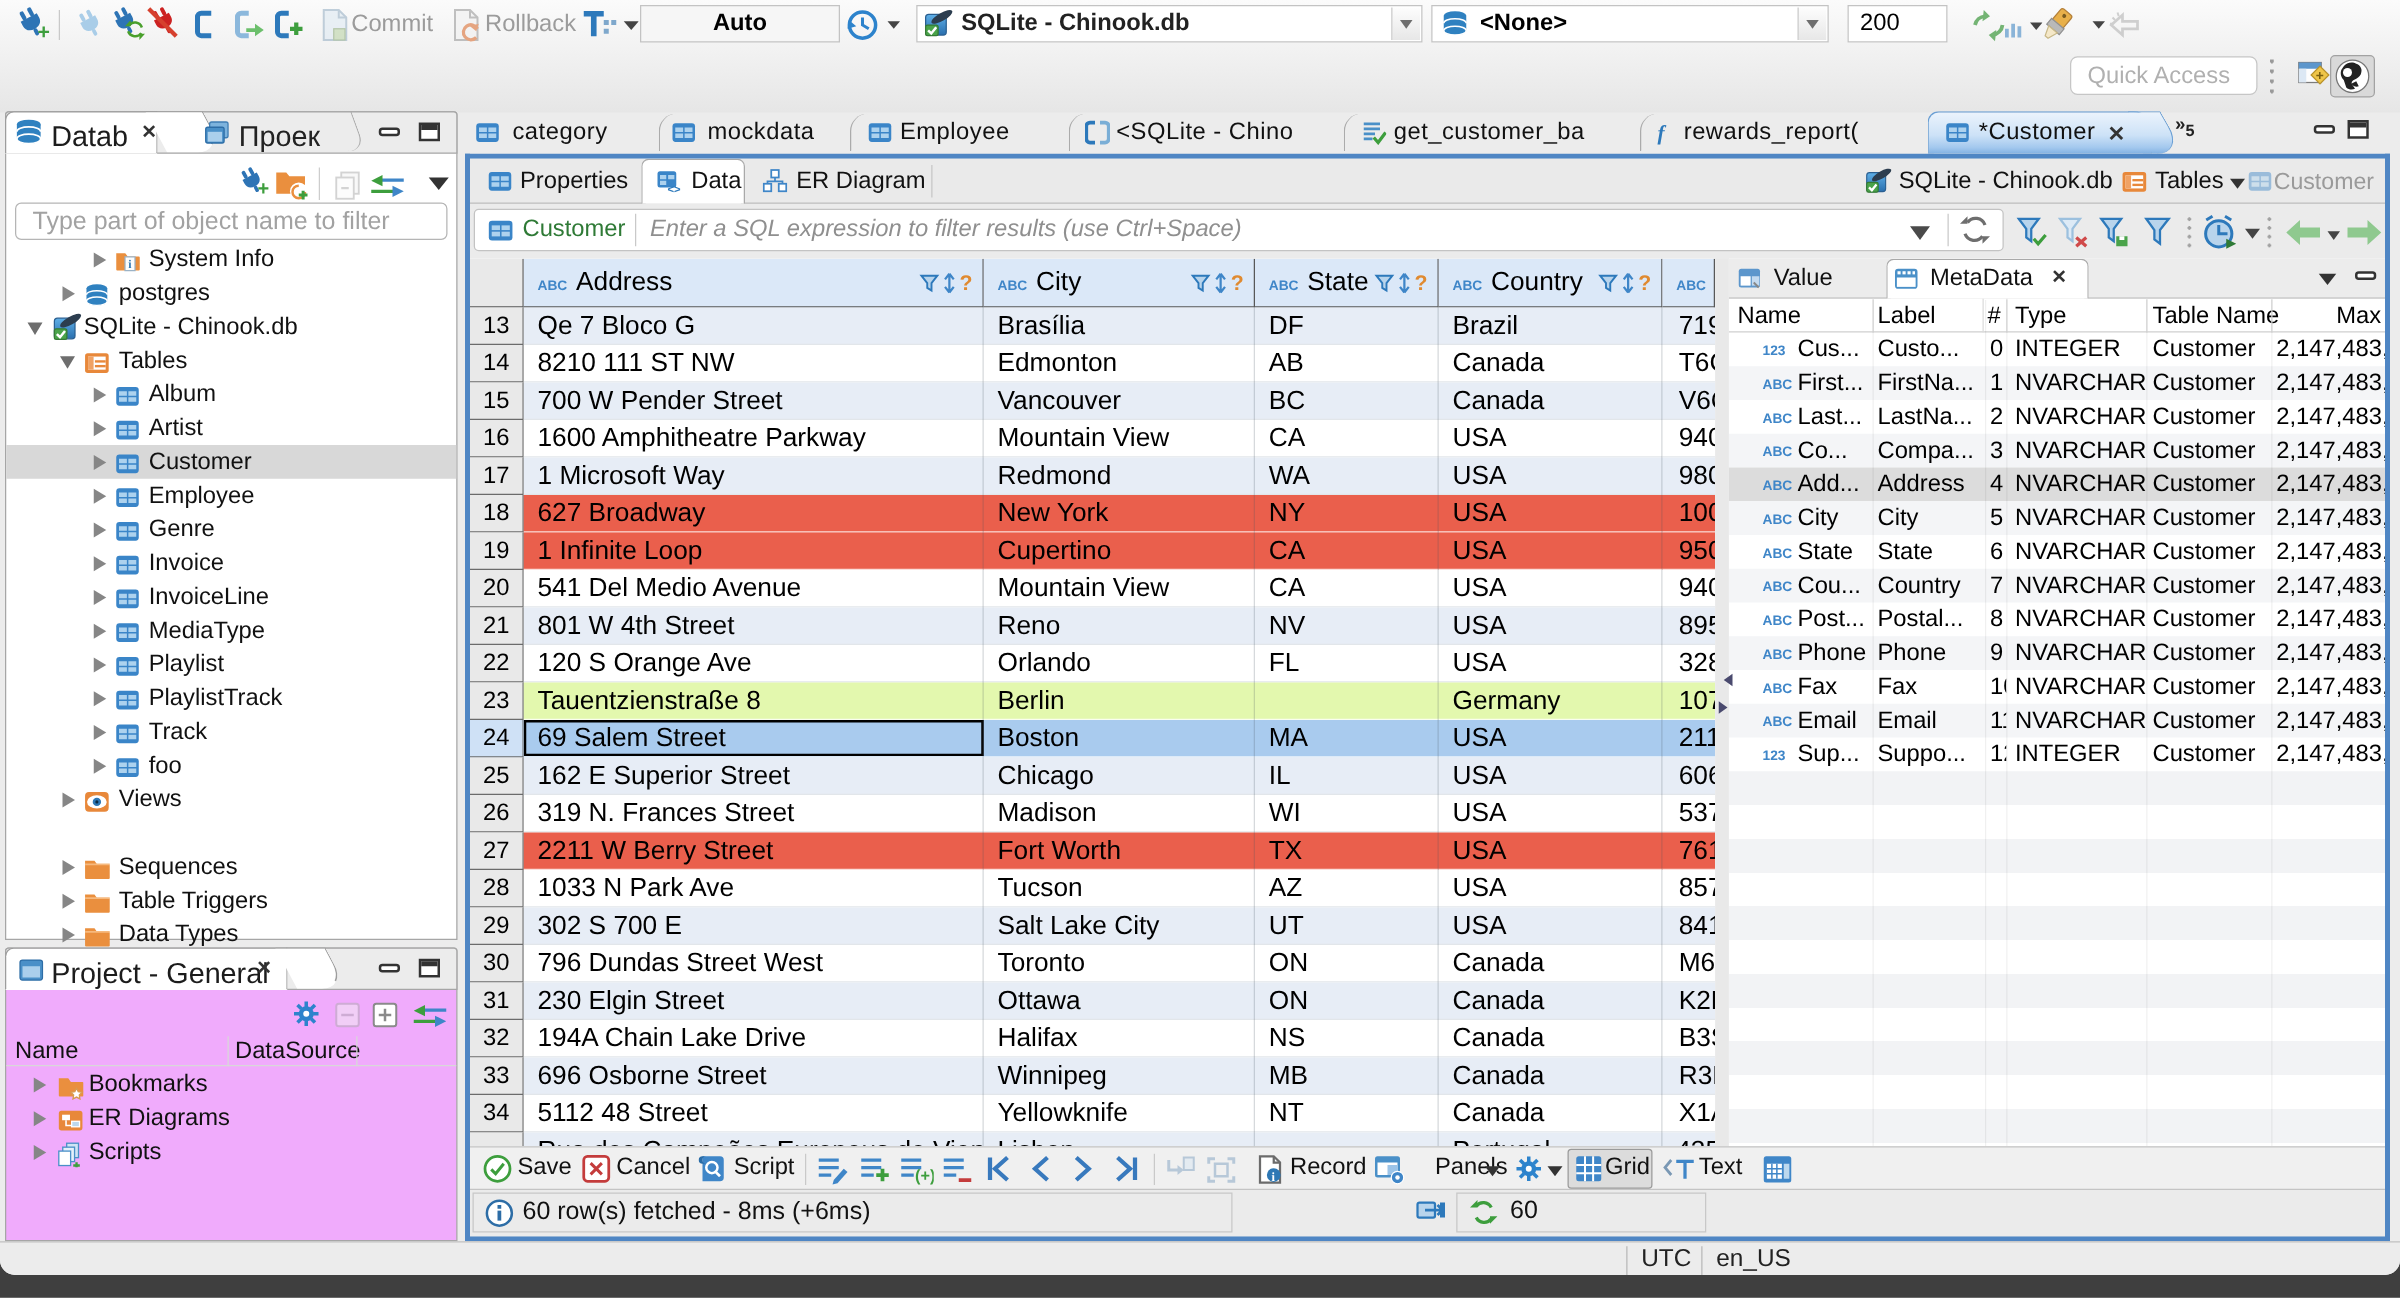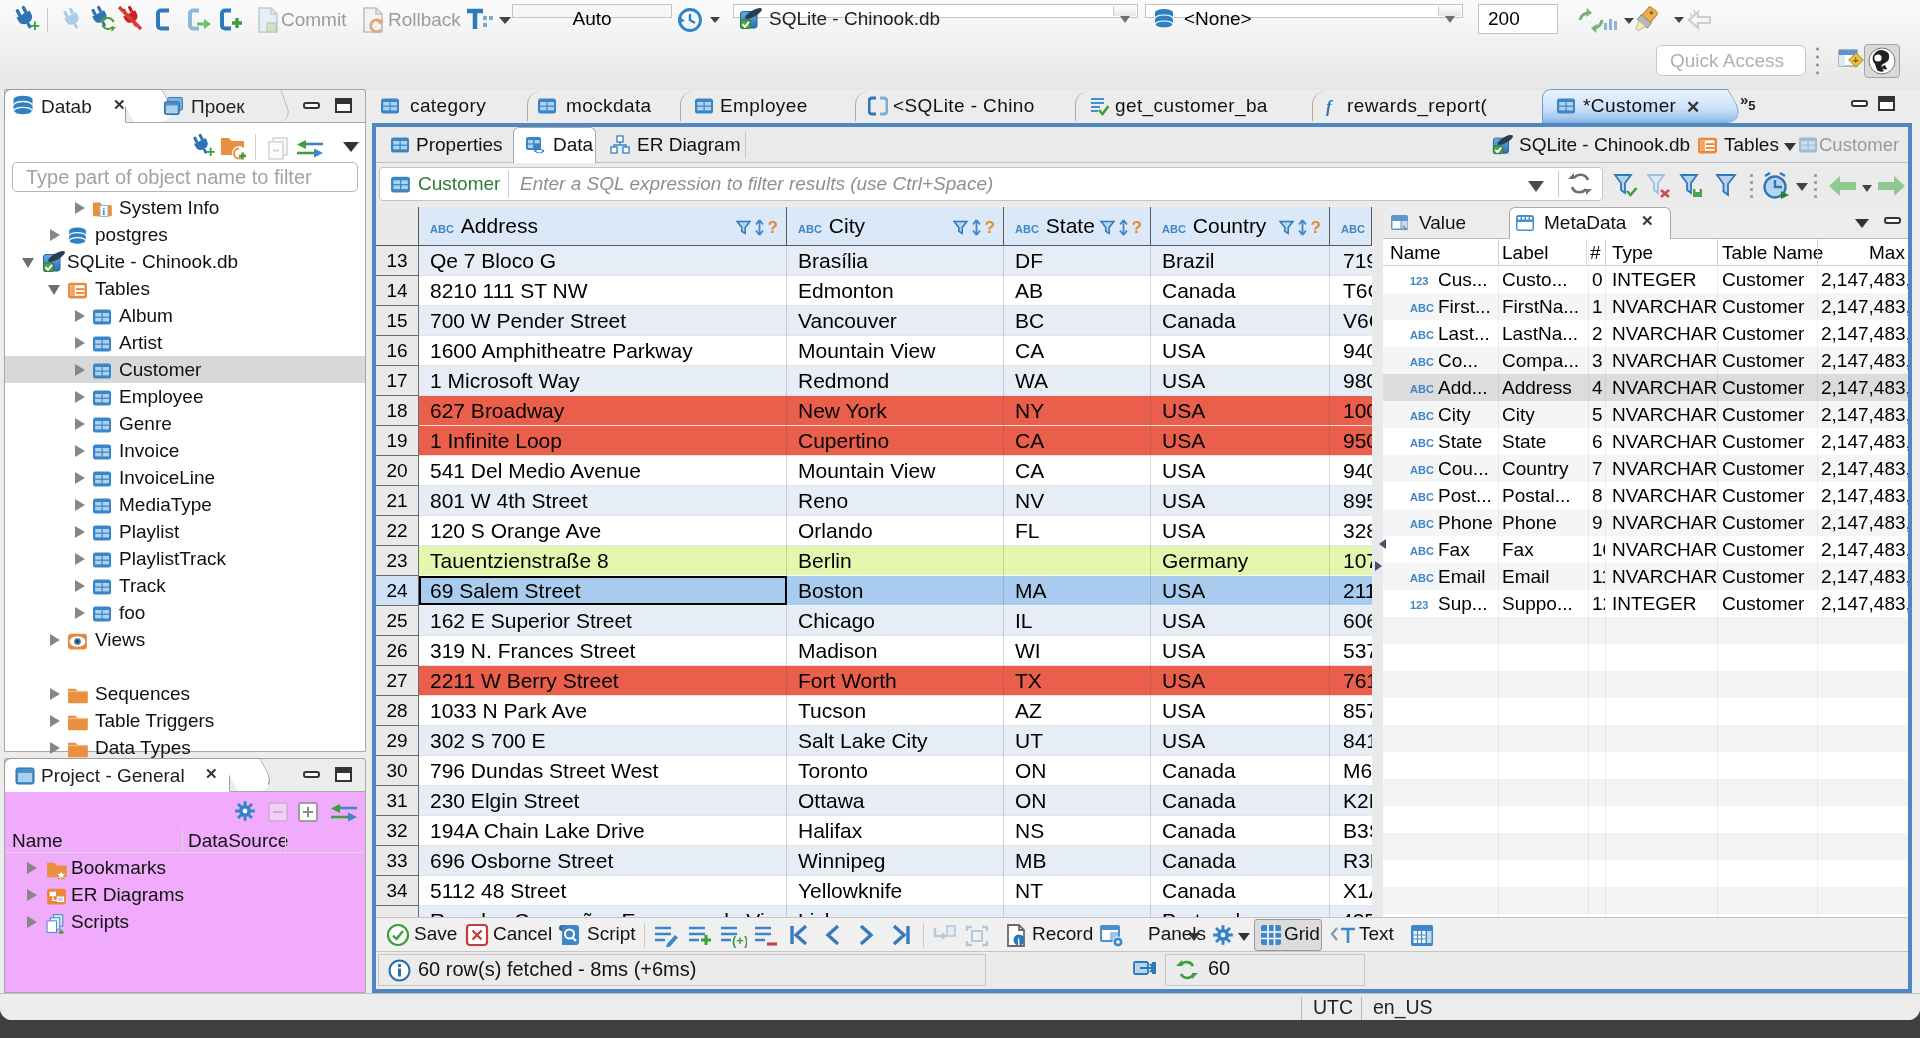--- a/index.html
+++ b/index.html
@@ -3,25 +3,25 @@
 <style>
 *{margin:0;padding:0;box-sizing:border-box}
 html,body{width:1920px;height:1038px;overflow:hidden;background:#3f3f3f;font-family:"Liberation Sans",sans-serif;}
 #win{position:absolute;left:0;top:0;width:1920px;height:1020px;background:#ececec;border-radius:0 0 12px 12px;overflow:hidden}
 .abs{position:absolute}
 svg{display:block}
 
 #topbar{position:absolute;left:0;top:0;width:1920px;height:90px;background:linear-gradient(#fbfbfb,#e6e6e6)}
 .tsep{position:absolute;top:8px;width:1px;height:24px;background:#c9c9c9}
 .ttext{position:absolute;top:9px;font-size:19px;color:#9b9b9b}
-.combo{position:absolute;top:4px;height:14px;background:#fff;border:1px solid #c3c3c3;}
+.combo{position:absolute;top:4px;height:30px;background:#fff;border:1px solid #c3c3c3;font-weight:bold;}
 .combo .cbtn{position:absolute;right:1px;top:1px;bottom:1px;width:23px;background:linear-gradient(#fdfdfd,#e7e7e7);border-left:1px solid #c9c9c9;}
 .combo .cbtn:after{content:"";position:absolute;left:6px;top:10px;border:5px solid transparent;border-top:7px solid #6e6e6e}
 .qa{position:absolute;left:1656px;top:45px;width:150px;height:31px;border:1px solid #c6c6c6;border-radius:6px;background:#fff;color:#b0b0b0;font-size:19px;line-height:29px;padding-left:13px}
-.tabtext{font-size:19px;color:#1c1c1c}
+.tabtext{font-size:23px;color:#1c1c1c}
 .closex{font-size:15px;color:#333;font-weight:700}
 .minbtn{position:absolute;width:17px;height:7px;border:2px solid #333;border-radius:3px;background:#fff}
 .maxbtn{position:absolute;width:17px;height:15px;border:2px solid #333;background:#fff}
 .maxbtn:after{content:"";position:absolute;left:0;top:0;right:0;height:4px;background:#333}
 
 #navpanel{position:absolute;left:4px;top:89px;width:362px;height:663px;background:#fff;border:1px solid #a6a6a6;border-radius:3px 3px 0 0}
 #projpanel{position:absolute;left:4px;top:758px;width:362px;height:235px;background:#f0abfc;border:1px solid #a6a6a6;border-radius:3px 3px 0 0}
 .treerow{position:absolute;left:0;width:360px;height:27px;line-height:27px;font-size:19px;color:#111;white-space:nowrap}
 .arrow-r{position:absolute;top:8px;width:0;height:0;border-left:10px solid #868686;border-top:6px solid transparent;border-bottom:6px solid transparent}
 .arrow-d{position:absolute;top:10px;width:0;height:0;border-top:10px solid #6e6e6e;border-left:6px solid transparent;border-right:6px solid transparent}

